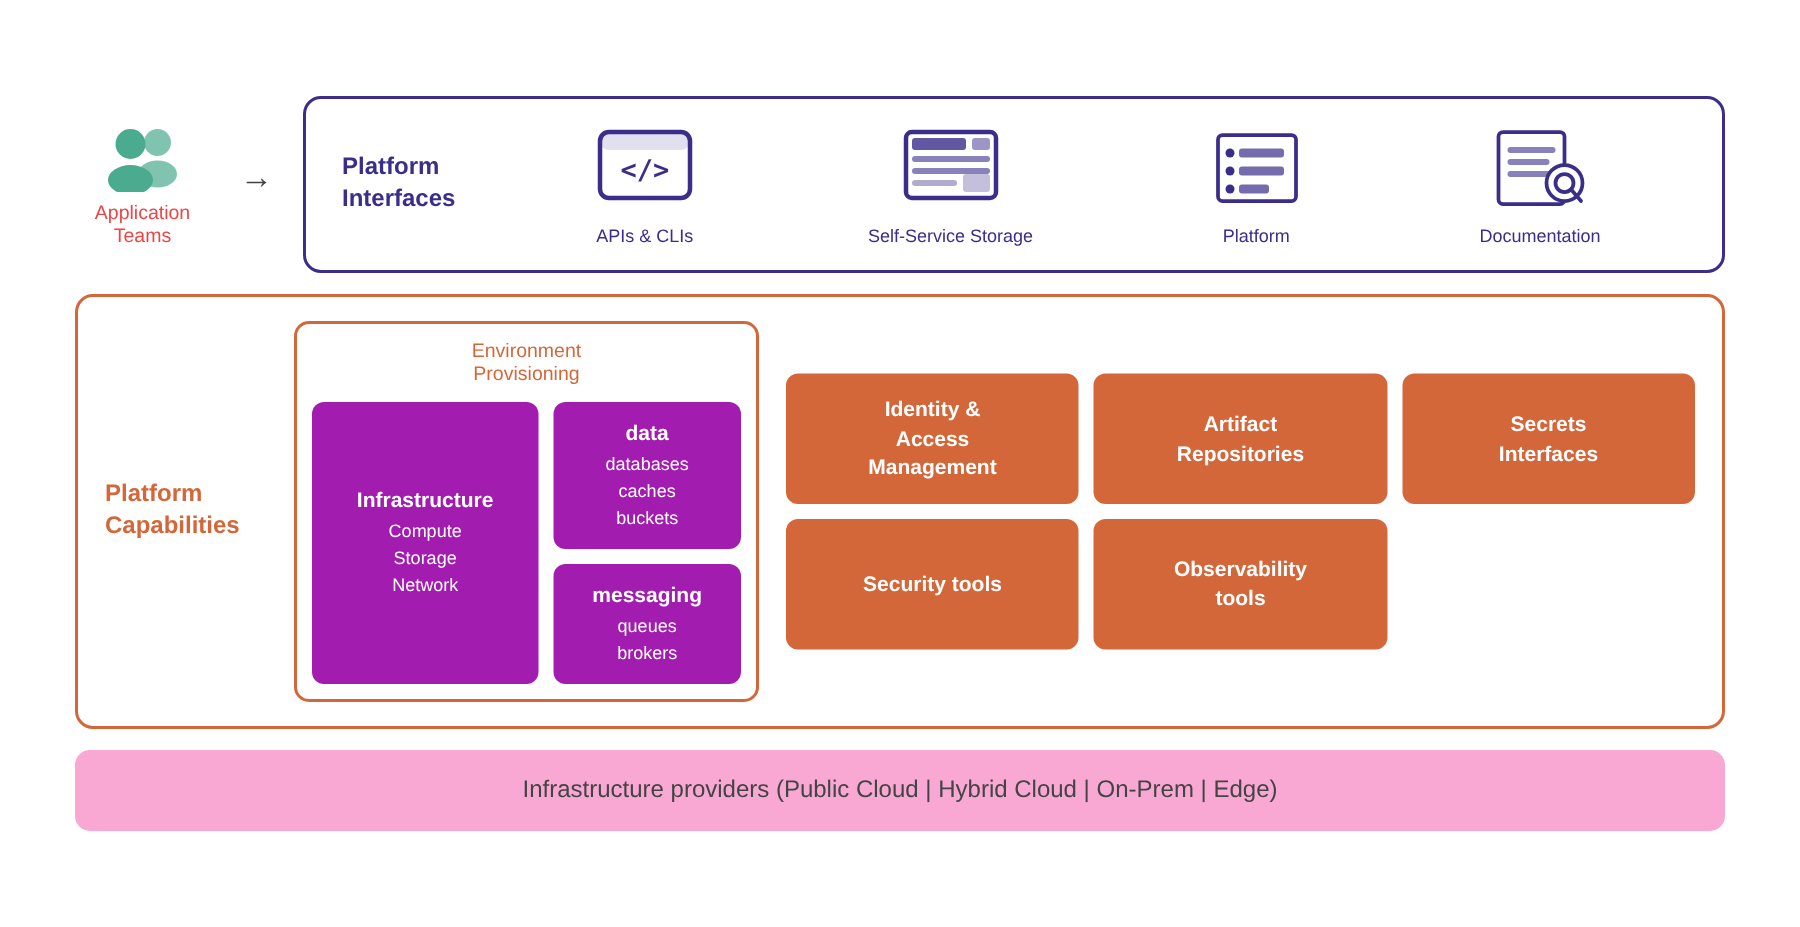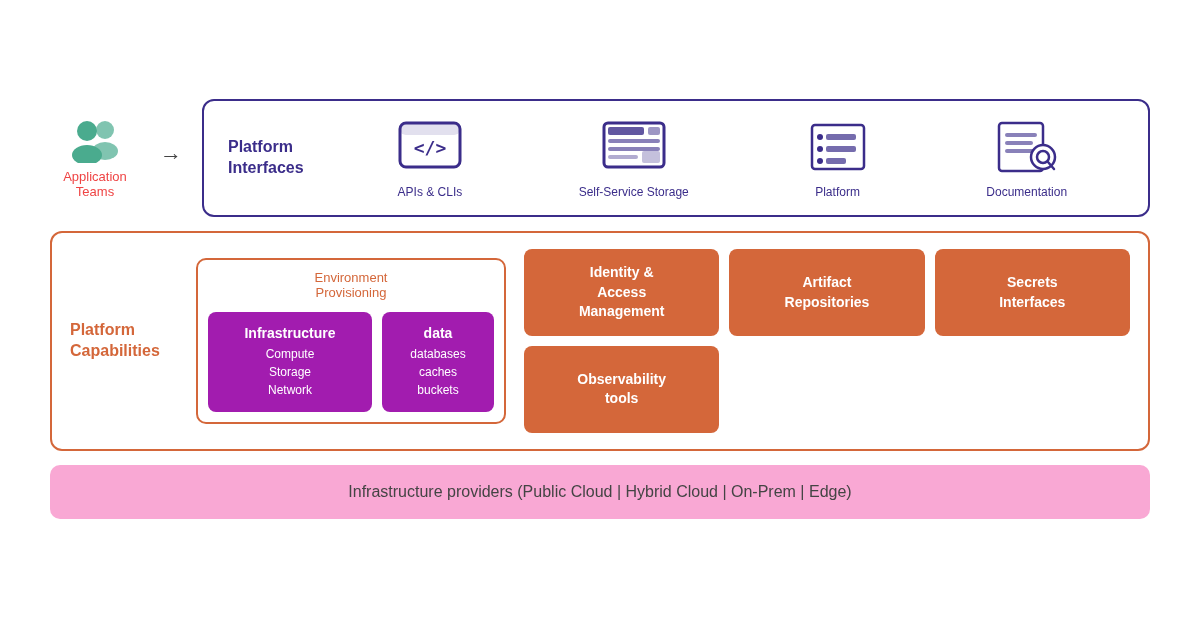--- a/index.html
+++ b/index.html
@@ -310,39 +310,47 @@
 Network</span>
             </div>
 
             <div style="display:flex;flex-direction:column;gap:10px;flex:1;">
               <div class="orange-card">
                 <span class="card-title">data</span>
                 <span class="card-sub" style="white-space:pre-line">databases
 caches
 buckets</span>
               </div>
+              <div class="orange-card">
+                <span class="card-title">messaging</span>
+                <span class="card-sub" style="white-space:pre-line">queues
+brokers</span>
+              </div>
             </div>
           </div>
         </div>
 
         <div class="cap-grid">
           <div class="cap-card">
             <span style="white-space:pre-line">Identity &amp;
 Access
 Management</span>
           </div>
           <div class="cap-card">
             <span style="white-space:pre-line">Artifact
 Repositories</span>
           </div>
           <div class="cap-card">
             <span style="white-space:pre-line">Secrets
 Interfaces</span>
           </div>
           <div class="cap-card">
+            <span style="white-space:pre-line">Security tools</span>
+          </div>
+          <div class="cap-card">
             <span style="white-space:pre-line">Observability
 tools</span>
           </div>
         </div>
 
       </div>
     </div>
   </div>
 
   <div class="bottom-row">

